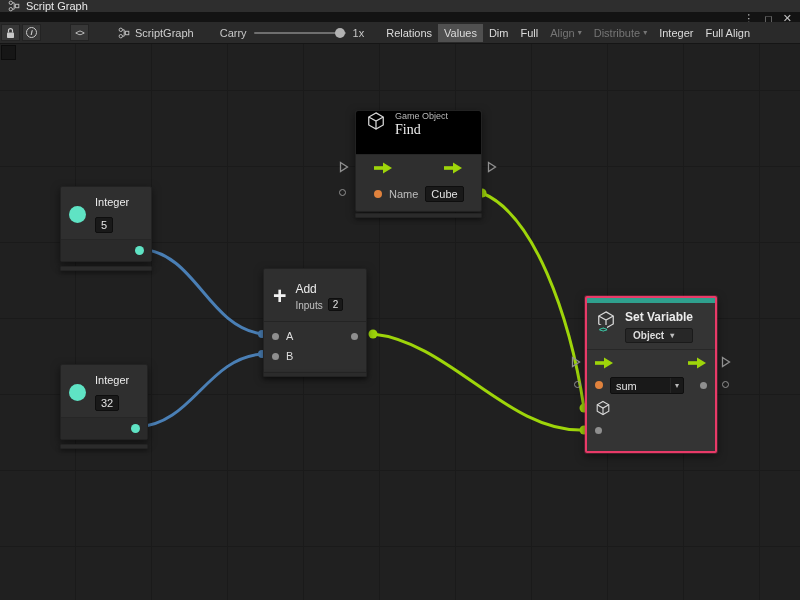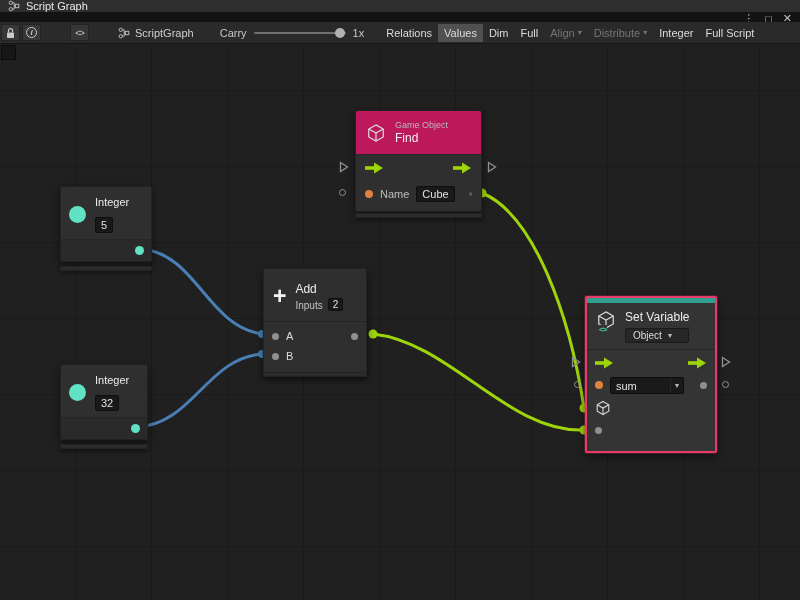--- a/index.html
+++ b/index.html
@@ -55,24 +55,24 @@
 
   .add-head { display:flex; align-items:center; gap:9px; padding:7px 9px 5px; height:52px; }
   .plus-glyph { font-size:23px; font-weight:bold; color:#f2f2f2; line-height:22px; }
   .inputs-row { display:flex; align-items:flex-end; gap:5px; font-size:10px; color:#c2c2c2; }
   .count-box { background:#191919; border:1px solid #0e0e0e; border-radius:2px; font-size:10px; padding:0 4px; color:#e2e2e2; }
   .add-ports { border-top:1px solid #242424; padding:4px 0 8px; }
   .prow { display:flex; align-items:center; gap:7px; padding:0 8px; height:20px; }
   .prow .grow { flex:1; }
   .prow.flow { height:24px; }
 
-  .find-head { display:flex; align-items:center; gap:9px; padding:0 10px; height:44px; background:#be185d; border-bottom:1px solid #272727; border-radius:2px 2px 0 0; }
+  .find-head { display:flex; align-items:flex-start; gap:9px; padding:0 10px; height:44px; background:#000000; border-bottom:1px solid #272727; border-radius:2px 2px 0 0; }
   .cat-label { font-size:9px; color:#b8b8b8; }
-  .big-title { font-size:12px; color:#f0f0f0; }
-  .frow { display:flex; align-items:center; gap:7px; padding:0 9px; height:26px; }
+  .big-title { font-size:14px; color:#f0f0f0;font-family:Liberation Serif, serif; }
+  .frow { display:flex; align-items:center; gap:7px; padding:0 18px; height:26px; }
   .frow .grow { flex:1; }
 
   .sv-node { background:#343434; border:2px solid #e83a68; box-shadow:0 0 0 1px rgba(232,58,104,.25), 0 3px 10px rgba(0,0,0,.55); }
   .teal-strip { height:5px; background:#2fa08e; }
   .sv-head { display:flex; align-items:flex-start; gap:9px; padding:7px 9px; height:46px; }
   .sv-icon { position:relative; width:20px; height:20px; flex:none; }
   .sv-icon .codebit { position:absolute; left:2px; bottom:-4px; font-size:8px; font-weight:bold; color:#3ed2ae; letter-spacing:-1px; background:#343434; padding:0 1px; }
   .mini-drop { display:inline-flex; align-items:center; gap:6px; background:#272727; border:1px solid #1a1a1a; border-radius:2px; padding:1px 7px; font-size:10px; color:#dcdcdc; margin-top:3px; }
   .mini-drop .dd { color:#bdbdbd; }
   .combo { display:flex; align-items:stretch; background:#191919; border:1px solid #0e0e0e; border-radius:2px; height:17px; width:74px; }
@@ -141,21 +141,21 @@
     <div class="tbtn">Full</div>
     <div class="tbtn disabled">
       <span>Align</span>
       <span class="dd">▾</span>
     </div>
     <div class="tbtn disabled">
       <span>Distribute</span>
       <span class="dd">▾</span>
     </div>
     <div class="tbtn">Integer</div>
-    <div class="tbtn">Full Script</div>
+    <div class="tbtn">Full Align</div>
   </div>
 </div>
 
 <div class="canvas-bg"></div>
 <div class="corner-box"></div>
 
 <svg class="wires">
   <path d="M141,249 C196,253 207,326 262,334" fill="none" stroke="#4a7fb5" stroke-width="3"></path>
   <path d="M137,427 C192,425 207,358 262,354" fill="none" stroke="#4a7fb5" stroke-width="3"></path>
   <path d="M373,334 C450,342 508,433 584,430" fill="none" stroke="#9ed50a" stroke-width="3"></path>
@@ -275,21 +275,21 @@
   <div class="teal-strip"></div>
   <div class="sv-head">
     <span class="sv-icon">
       <svg width="20" height="20" viewBox="0 0 16 16" fill="none" stroke="#d8d8d8" stroke-width="1">
         <path d="M8 1.5 L13.8 4.8 V11.2 L8 14.5 L2.2 11.2 V4.8 Z"></path>
         <path d="M2.2 4.8 L8 8.1 L13.8 4.8"></path>
           <path d="M8 8.1 V14.5"></path>
       </svg>
       <span class="codebit">&lt;&gt;</span>
     </span>
-    <div class="int-col" style="gap:1px;">
+    <div class="int-col" style="gap:1px;font-weight:bold;">
       <span class="node-title" style="font-size:12px;">Set Variable</span>
       <span class="mini-drop">
         <span>Object</span>
         <span class="dd">▾</span>
       </span>
     </div>
   </div>
   <div class="prow flow" style="border-top:1px solid #272727; padding-top:2px;">
     <svg width="19" height="12" viewBox="0 0 19 12">
         <rect x="0" y="4.2" width="9" height="3.6" fill="#9ed50a"></rect>

